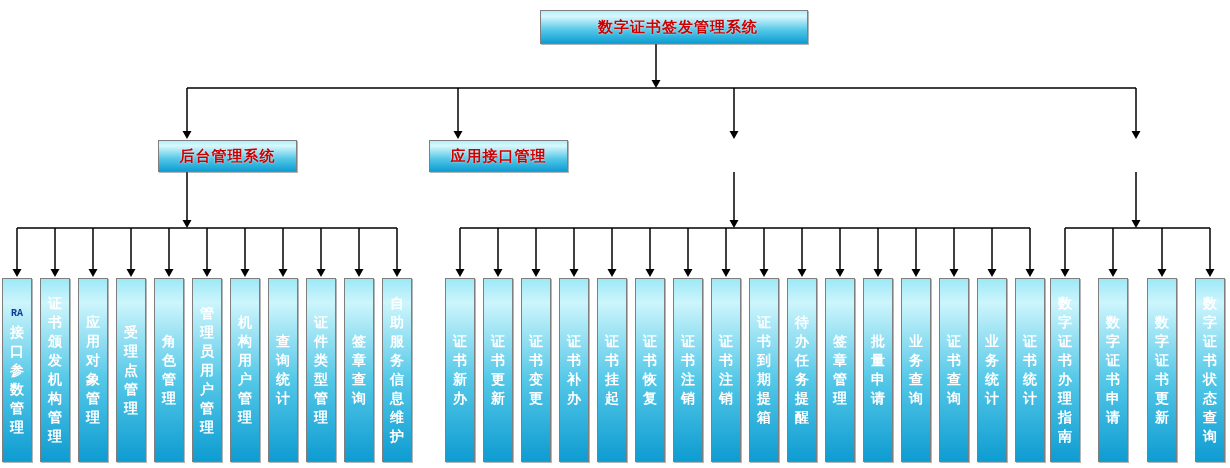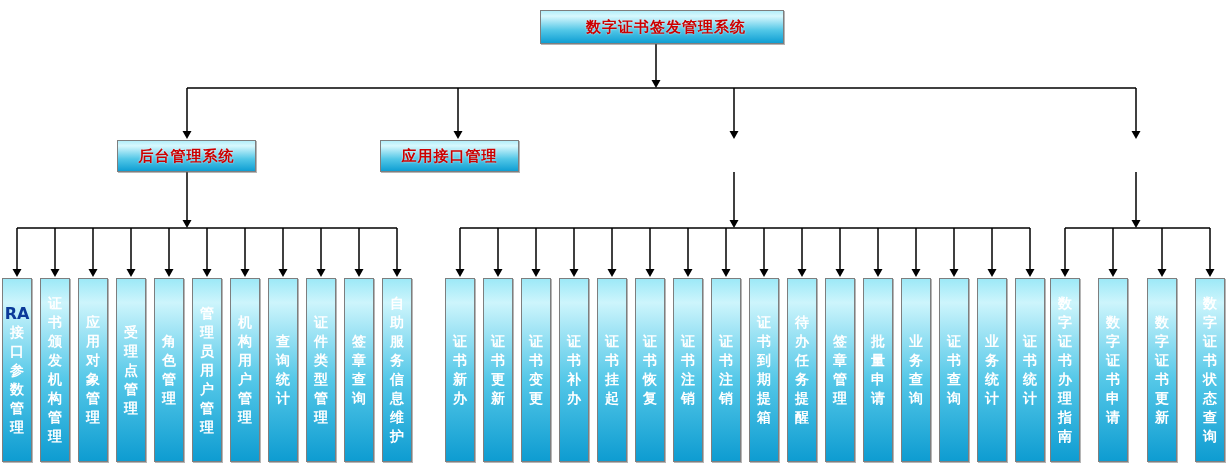--- a/index.html
+++ b/index.html
@@ -20,34 +20,34 @@
     box-shadow:1px 1px 0 rgba(90,90,90,.45);
     display:flex;align-items:center;justify-content:center;
     z-index:1;
   }
   .hnode{height:34px;}
   .hnode .hlabel{
     color:#cc0000;font-weight:bold;font-size:15px;letter-spacing:1px;
     text-shadow:0 0 2px rgba(255,255,255,.85);
     white-space:nowrap;
   }
-  .root{left:540px;top:10px;width:244px;padding-left:8px;}
-  .lvl2{top:140px;width:139px;height:32px;}
+  .root{left:540px;top:10px;width:268px;padding-left:8px;}
+  .lvl2{top:140px;width:139px;height:32px;margin-left:41px;}
 
   .vbox{
     top:278px;width:30px;height:184px;
     background:linear-gradient(180deg,#9de9f7 0%,#cdf5fc 13%,#55c8e8 55%,#0e9cd1 100%);
   }
   .vtext{
     display:flex;flex-direction:column;align-items:center;justify-content:center;
     color:#ffffff;font-weight:bold;font-size:14px;line-height:19px;
     text-align:center;width:100%;
   }
   .vtext div{height:19px;}
-  .vtext .latin{color:#0b3a99;font-size:16px;letter-spacing:0;}
+  .vtext .latin{color:#0b3a99;font-size:10px;letter-spacing:0;font-family:Liberation Mono, monospace;}
 </style>
 </head>
 <body>
 
 <div id="canvas">
 
   <svg id="connectors" xmlns="http://www.w3.org/2000/svg">
       <line x1="187" y1="88" x2="1136" y2="88" stroke="#000" stroke-width="1.5"></line>
       <line x1="17" y1="228" x2="397" y2="228" stroke="#000" stroke-width="1.5"></line>
       <line x1="460" y1="228" x2="1030" y2="228" stroke="#000" stroke-width="1.5"></line>
@@ -132,21 +132,21 @@
       <polygon points="1205.5,269 1214.5,269 1210,277" fill="#000"></polygon>
     </svg>
 
   <div class="node hnode root">
     <span class="hlabel">数字证书签发管理系统</span>
   </div>
 
   <div class="node hnode lvl2" style="left:117px">
     <span class="hlabel">后台管理系统</span>
   </div>
-  <div class="node hnode lvl2" style="left:380px">
+  <div class="node hnode lvl2" style="left:388px">
     <span class="hlabel">应用接口管理</span>
   </div>
 
   <div class="node vbox" style="left:2px">
       <div class="vtext">
         <div class="latin">RA</div>
         <div>接</div>
         <div>口</div>
         <div>参</div>
         <div>数</div>

